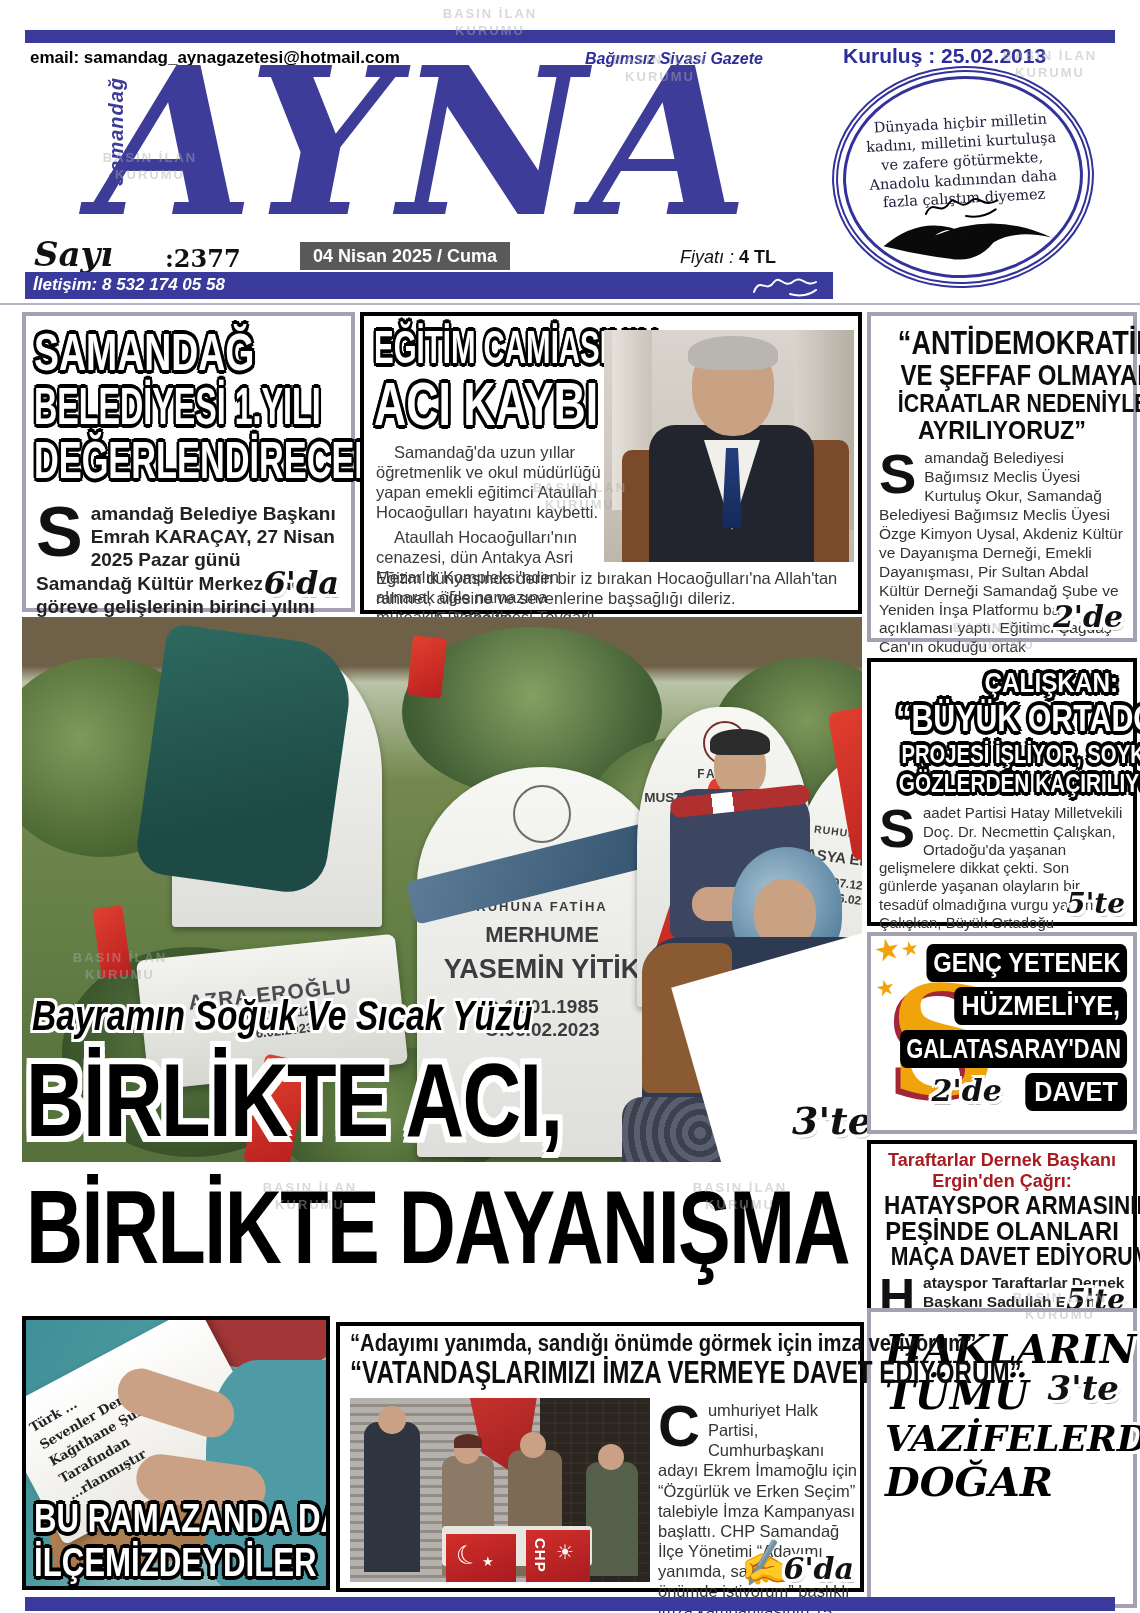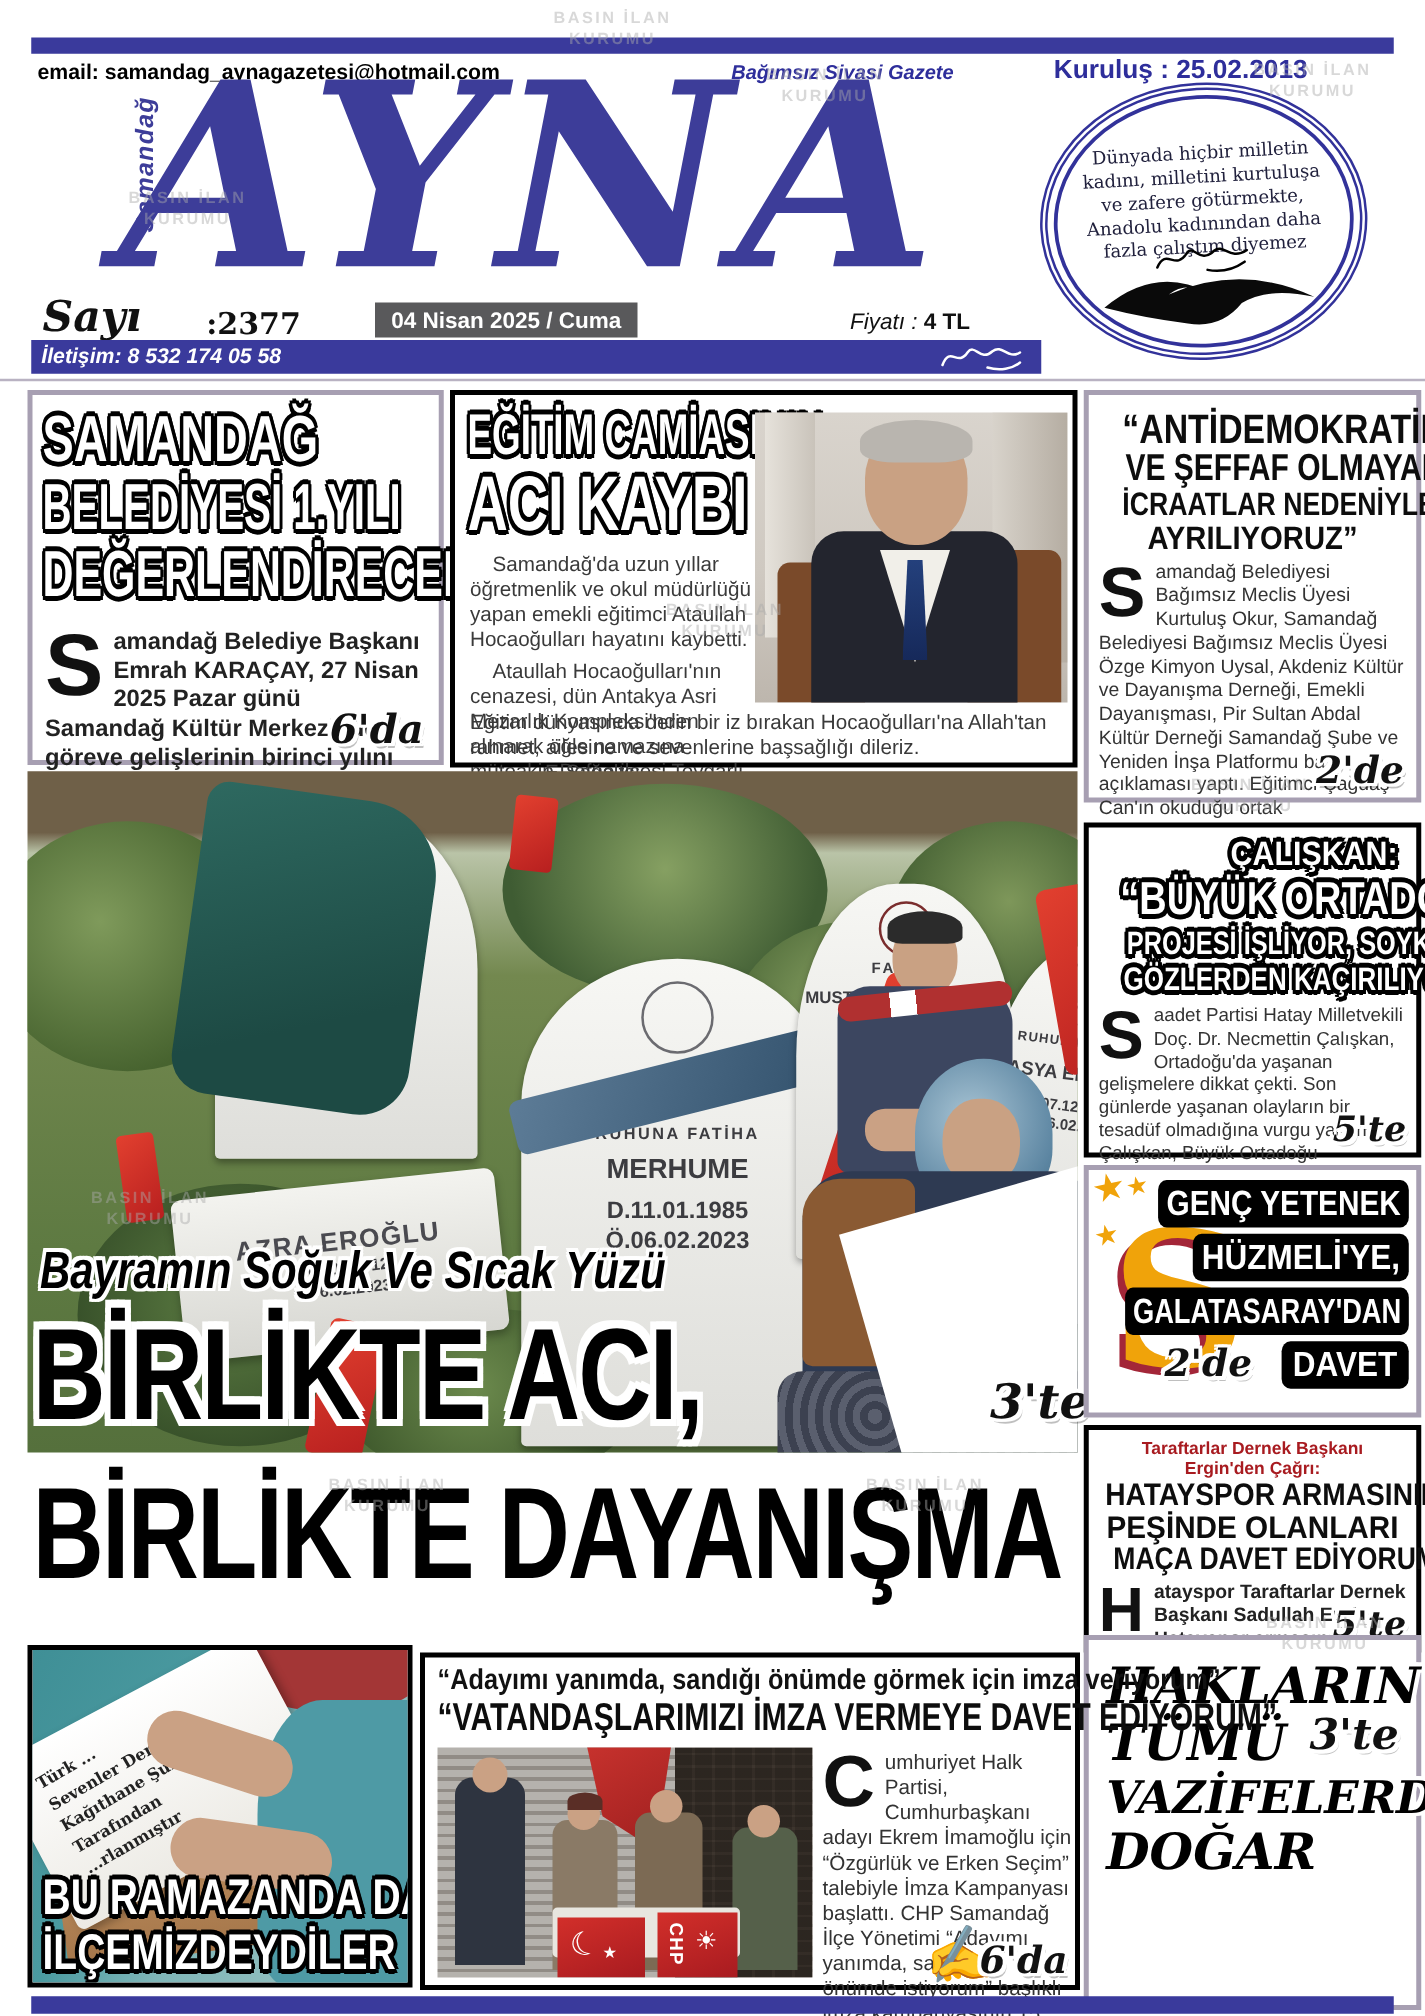--- a/index.html
+++ b/index.html
@@ -148,20 +148,21 @@
       <div class="stoneTxt" style="margin-top:34px;font-size:21px;letter-spacing:1px;color:#4a4a50;">AZRA EROĞLU</div>
       <div class="stoneTxt" style="font-size:13px;">D.05.07.2012</div>
       <div class="stoneTxt" style="font-size:13px;">Ö.06.02.2023</div>
     </div>
 
     <div class="stone" style="left:395px;top:150px;width:250px;height:390px;border-radius:50% 50% 4px 4px/30% 30% 4px 4px;">
       <div style="width:54px;height:54px;border:2px solid #6b6b70;border-radius:50%;margin:18px auto 4px auto;"></div>
       <div class="abs" style="left:-10px;top:82px;width:270px;height:44px;background:linear-gradient(120deg,#5d7c97,#31506b);transform:rotate(-14deg);border-radius:8px;"></div>
       <div class="stoneTxt" style="margin-top:56px;font-size:13px;letter-spacing:2px;">RUHUNA FATİHA</div>
       <div class="stoneTxt" style="margin-top:6px;font-size:22px;">MERHUME</div>
+      <div class="stoneTxt" style="margin-top:4px;font-size:27px;">YASEMİN YİTİK</div>
       <div class="stoneTxt" style="margin-top:8px;font-size:19px;">D.11.01.1985</div>
       <div class="stoneTxt" style="font-size:19px;">Ö.06.02.2023</div>
     </div>
 
     <div class="stone" style="left:615px;top:90px;width:175px;height:300px;">
       <div style="width:40px;height:40px;border:2px solid #7a2d2d;border-radius:50%;margin:14px auto 2px auto;color:#9c3535;text-align:center;font-size:22px;line-height:38px;">☾</div>
       <div class="stoneTxt" style="font-size:12px;letter-spacing:2px;">FATİHA</div>
       <div class="stoneTxt" style="margin-top:8px;font-size:13.5px;">MUSTAFA ERDEN TEMİR</div>
       <div class="stoneTxt" style="margin-top:10px;font-size:13px;">D.03.07.2006</div>
       <div class="stoneTxt" style="font-size:13px;">Ö.06.02.2023</div>
@@ -228,21 +229,21 @@
       <div style="margin-top:5px;"><span class="sqR" style="transform:scaleX(.9);background:#000;color:#fff;font-weight:700;font-size:28px;padding:3px 8px;border-radius:8px;">HÜZMELİ'YE,</span></div>
       <div style="margin-top:5px;"><span class="sqR" style="transform:scaleX(.78);background:#000;color:#fff;font-weight:700;font-size:28px;padding:3px 8px;border-radius:8px;">GALATASARAY'DAN</span></div>
       <div style="margin-top:5px;">
         <span class="pr" style="font-size:30px;margin-right:8px;">2'de</span>
         <span class="sqR" style="transform:scaleX(.9);background:#000;color:#fff;font-weight:700;font-size:28px;padding:3px 10px;border-radius:8px;">DAVET</span>
       </div>
     </div>
   </div>
 
   <div class="box" style="left:867px;top:1140px;width:270px;height:182px;">
-    <div style="padding:6px 2px 0 2px;text-align:center;color:#a81b20;font-weight:700;font-size:14px;line-height:1.15;">
+    <div style="padding:6px 2px 0 2px;text-align:center;color:#a81b20;font-weight:700;font-size:18px;line-height:1.15;">
       <div>Taraftarlar Dernek Başkanı</div>
       <div>Ergin'den Çağrı:</div>
     </div>
     <div style="text-align:center;color:#0d0d0d;margin-top:2px;">
       <span class="sqC hl" style="font-size:25px;transform:scaleX(.9);">HATAYSPOR ARMASININ</span>
       <span class="sqC hl" style="font-size:25px;transform:scaleX(.95);">PEŞİNDE OLANLARI</span>
       <span class="sqC hl" style="font-size:25px;transform:scaleX(.85);">MAÇA DAVET EDİYORUM!</span>
     </div>
     <p class="bt" style="margin:4px 8px 0 8px;font-weight:700;font-size:15.5px;color:#222;">
       <span class="dc" style="font-size:50px;line-height:42px;">H</span><span>atayspor Taraftarlar Dernek Başkanı Sadullah Ergin, Hatayspor armasının peşinde olanları Hataspor-Eyüpspor maçına davet etti.</span>

